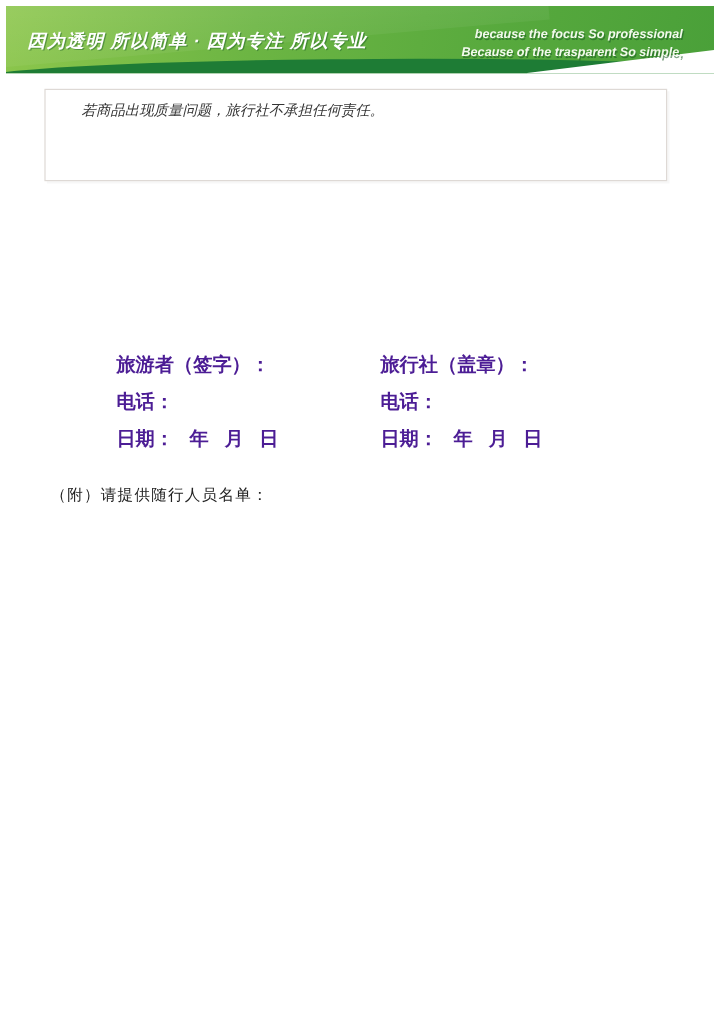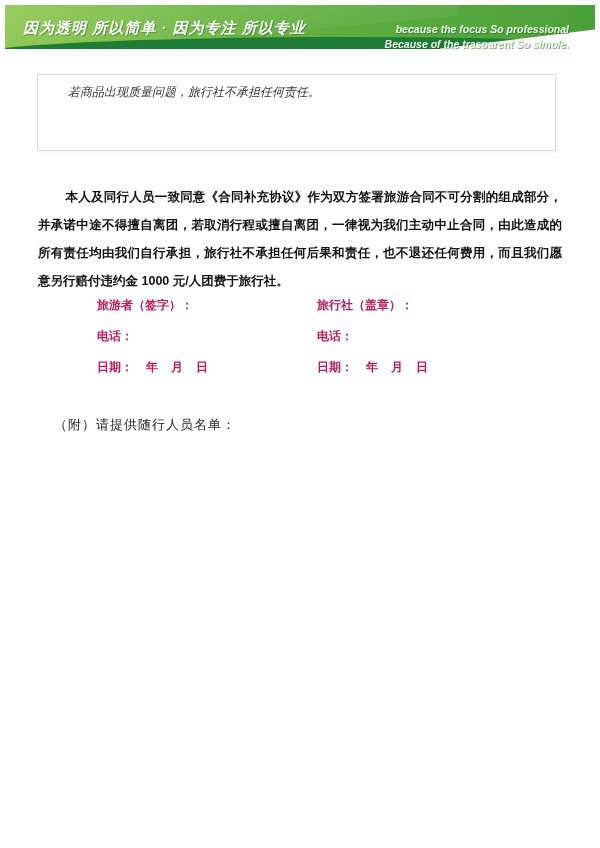--- a/index.html
+++ b/index.html
@@ -7,21 +7,21 @@
     position: relative;
     width: 600px; height: 848px;
     background: #ffffff;
     overflow: hidden;
     font-family: "Liberation Sans", sans-serif;
   }
 
   
   .banner {
     position: absolute; left: 5px; top: 5px;
-    width: 590px; height: 44px;
+    width: 590px; height: 56px;
     background: linear-gradient(100deg, #8cc64c 0%, #6cb543 35%, #57a93d 70%, #4aa039 100%);
     overflow: hidden;
   }
   .banner-light-wedge {
     position: absolute; left: -70px; top: -58px;
     width: 520px; height: 92px;
     background: linear-gradient(rgba(255,255,255,0.16), rgba(255,255,255,0.05));
     transform: rotate(-5deg);
   }
   .banner-dark-strip {
@@ -75,28 +75,28 @@
   }
 
   
   .sig-grid {
     position: absolute; left: 97px; top: 296px;
     display: flex;
   }
   .sig-col { width: 220px; }
   .sig-row {
     margin: 0 0 13px 0;
-    font-size: 12px; font-weight: bold; color: #be185d;
+    font-size: 16px; font-weight: bold; color: #4c1d95;
     line-height: 18px; white-space: nowrap;
   }
   .date-unit { margin-left: 13px; }
 
   
   .attachment-note {
-    position: absolute; left: 38px; top: 400px; margin: 16px;
+    position: absolute; left: 38px; top: 400px; margin: 4px;
     font-family: "Liberation Serif", serif;
     font-size: 13px; color: #222; letter-spacing: 1px;
   }
 </style>
 </head>
 <body>
 
 <div class="page">
 
   <div class="banner">
@@ -107,21 +107,20 @@
     <div class="slogan-en">
       <div>because the focus So professional</div>
       <div>Because of the trasparent So simple,</div>
     </div>
   </div>
 
   <div class="notice-box">
     <p class="notice-line indent">若商品出现质量问题，旅行社不承担任何责任。</p>
   </div>
 
-  <p class="agreement">本人及同行人员一致同意《合同补充协议》作为双方签署旅游合同不可分割的组成部分，并承诺中途不得擅自离团，若取消行程或擅自离团，一律视为我们主动中止合同，由此造成的所有责任均由我们自行承担，旅行社不承担任何后果和责任，也不退还任何费用，而且我们愿意另行赔付违约金 1000 元/人团费于旅行社。</p>
 
   <div class="sig-grid">
 
     <div class="sig-col">
       <p class="sig-row">旅游者（签字）：</p>
       <p class="sig-row">电话：</p>
       <p class="sig-row">
         <span>日期：</span><span class="date-unit">年</span><span class="date-unit">月</span><span class="date-unit">日</span>
       </p>
     </div>

